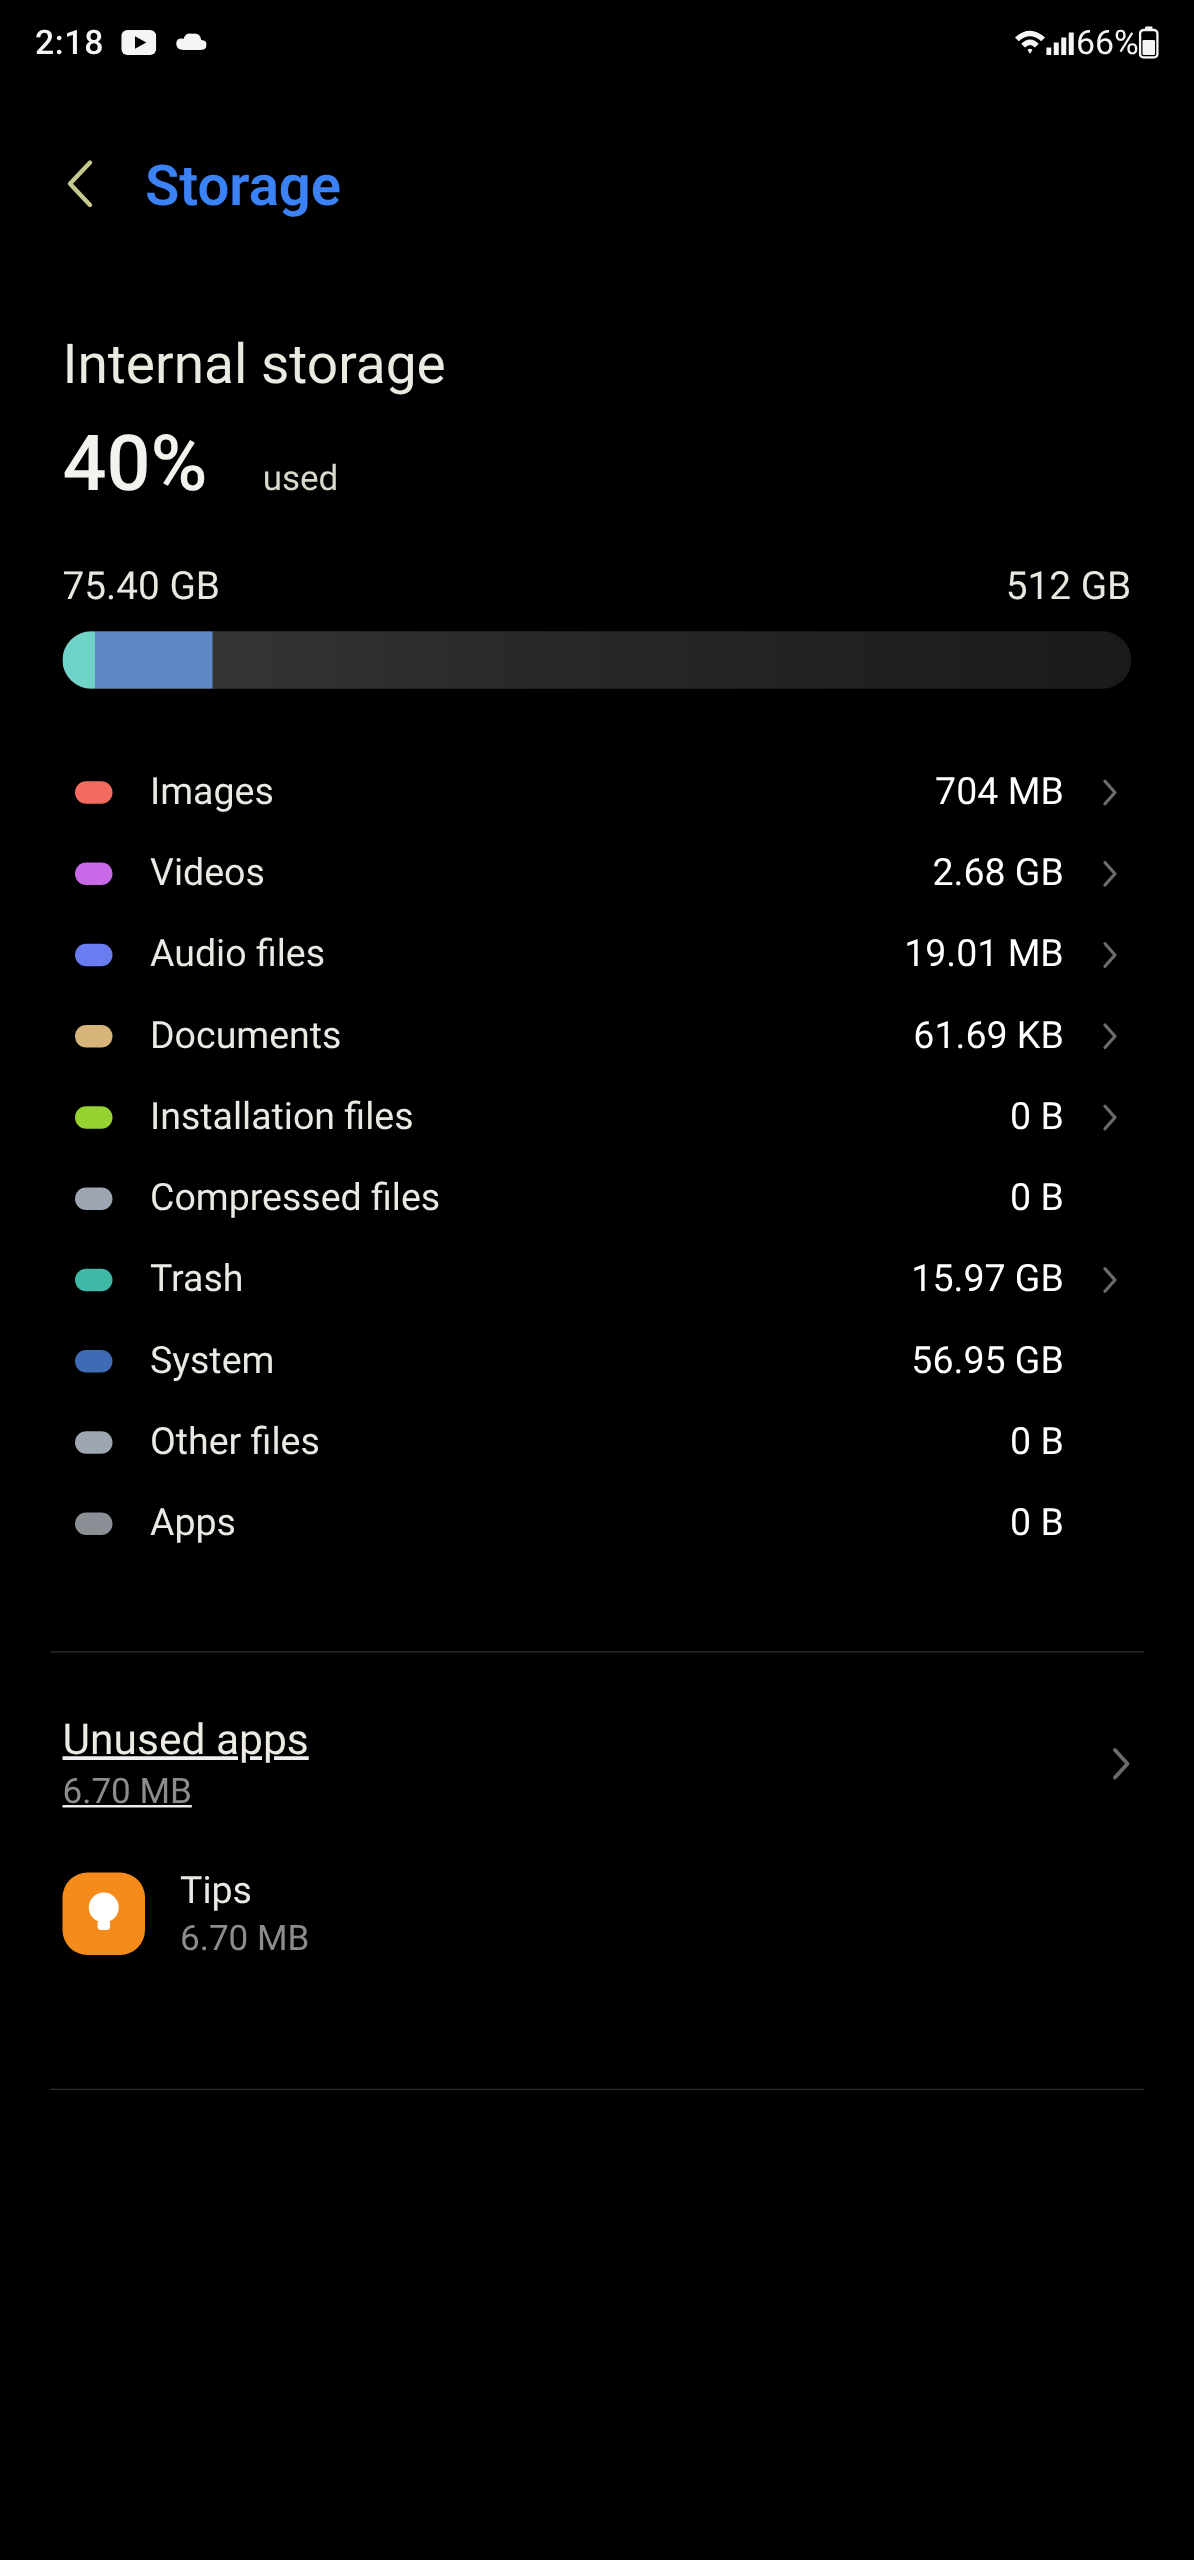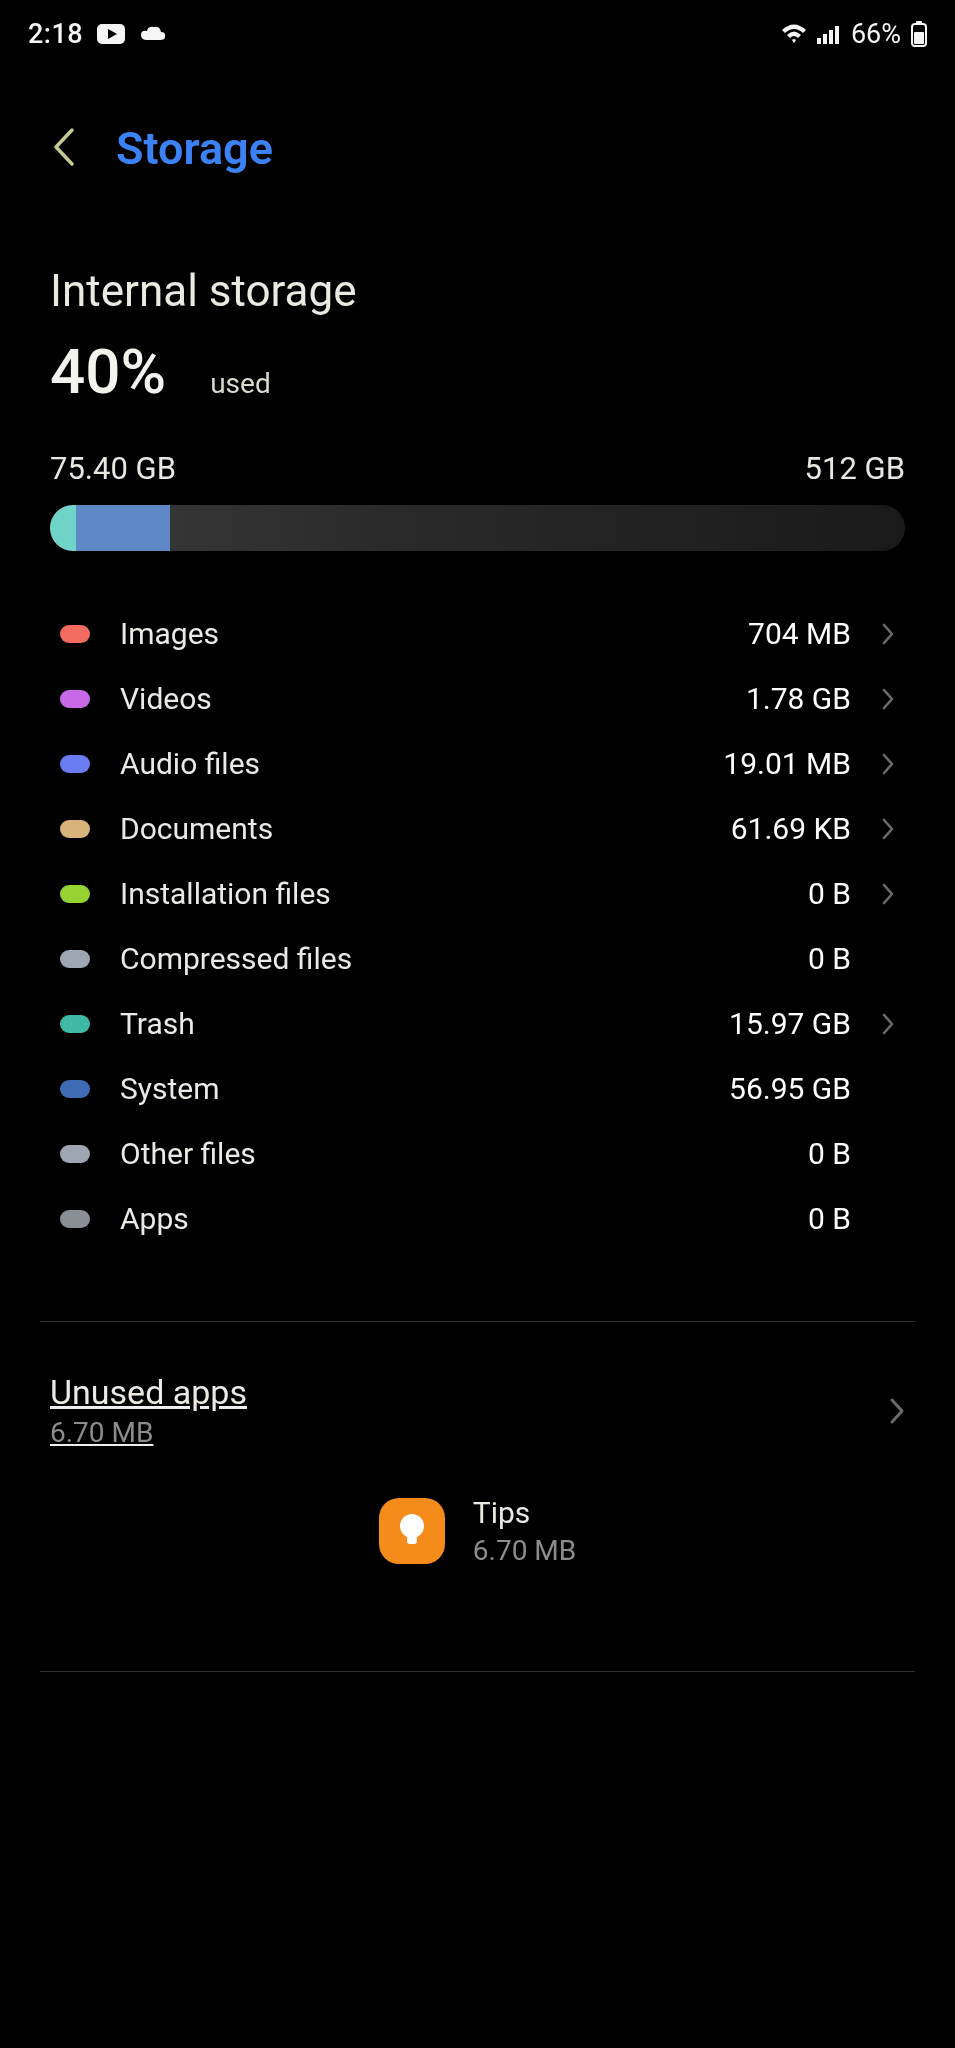--- a/index.html
+++ b/index.html
@@ -13,21 +13,21 @@
   }
   .status-bar {
     display: flex;
     justify-content: space-between;
     align-items: center;
     padding: 18px 28px 10px;
     font-size: 27px;
     color: #f5f5f5;
   }
   .status-left { display: flex; align-items: center; gap: 14px; }
-  .status-right { display: flex; align-items: center; gap: 10px; }
+  .status-right { display: flex; align-items: center; }
   .status-time { font-weight: 500; letter-spacing: 0.5px; }
   .icon-inline { display: inline-flex; align-items: center; }
 
   .header {
     display: flex;
     align-items: center;
     padding: 62px 50px 30px;
     gap: 40px;
   }
   .back-chevron { color: #c7c88f; }
@@ -137,21 +137,20 @@
   .unused-sub {
     font-size: 28px;
     color: #8c8c8c;
     margin-top: 4px;
   }
 
   .app-row {
     display: flex;
     align-items: center;
     padding: 46px 0 0;
-    justify-content: center;
   }
   .app-icon {
     width: 66px;
     height: 66px;
     border-radius: 20px;
     background: #f48b1a;
     display: flex;
     align-items: center;
     justify-content: center;
   }
@@ -240,21 +239,21 @@
       <span class="cat-size">704 MB</span>
       <span class="row-chevron">
         <svg width="14" height="24" viewBox="0 0 14 24">
           <path d="M3 3 L11 12 L3 21" stroke="currentColor" stroke-width="2.6" fill="none" stroke-linecap="round" stroke-linejoin="round"></path>
         </svg>
       </span>
     </div>
     <div class="cat-row">
       <span class="pill" style="background: rgb(200, 106, 232);"></span>
       <span class="cat-label">Videos</span>
-      <span class="cat-size">1.78 GB</span>
+      <span class="cat-size">2.68 GB</span>
       <span class="row-chevron">
         <svg width="14" height="24" viewBox="0 0 14 24">
           <path d="M3 3 L11 12 L3 21" stroke="currentColor" stroke-width="2.6" fill="none" stroke-linecap="round" stroke-linejoin="round"></path>
         </svg>
       </span>
     </div>
     <div class="cat-row">
       <span class="pill" style="background: rgb(106, 125, 240);"></span>
       <span class="cat-label">Audio files</span>
       <span class="cat-size">19.01 MB</span>

